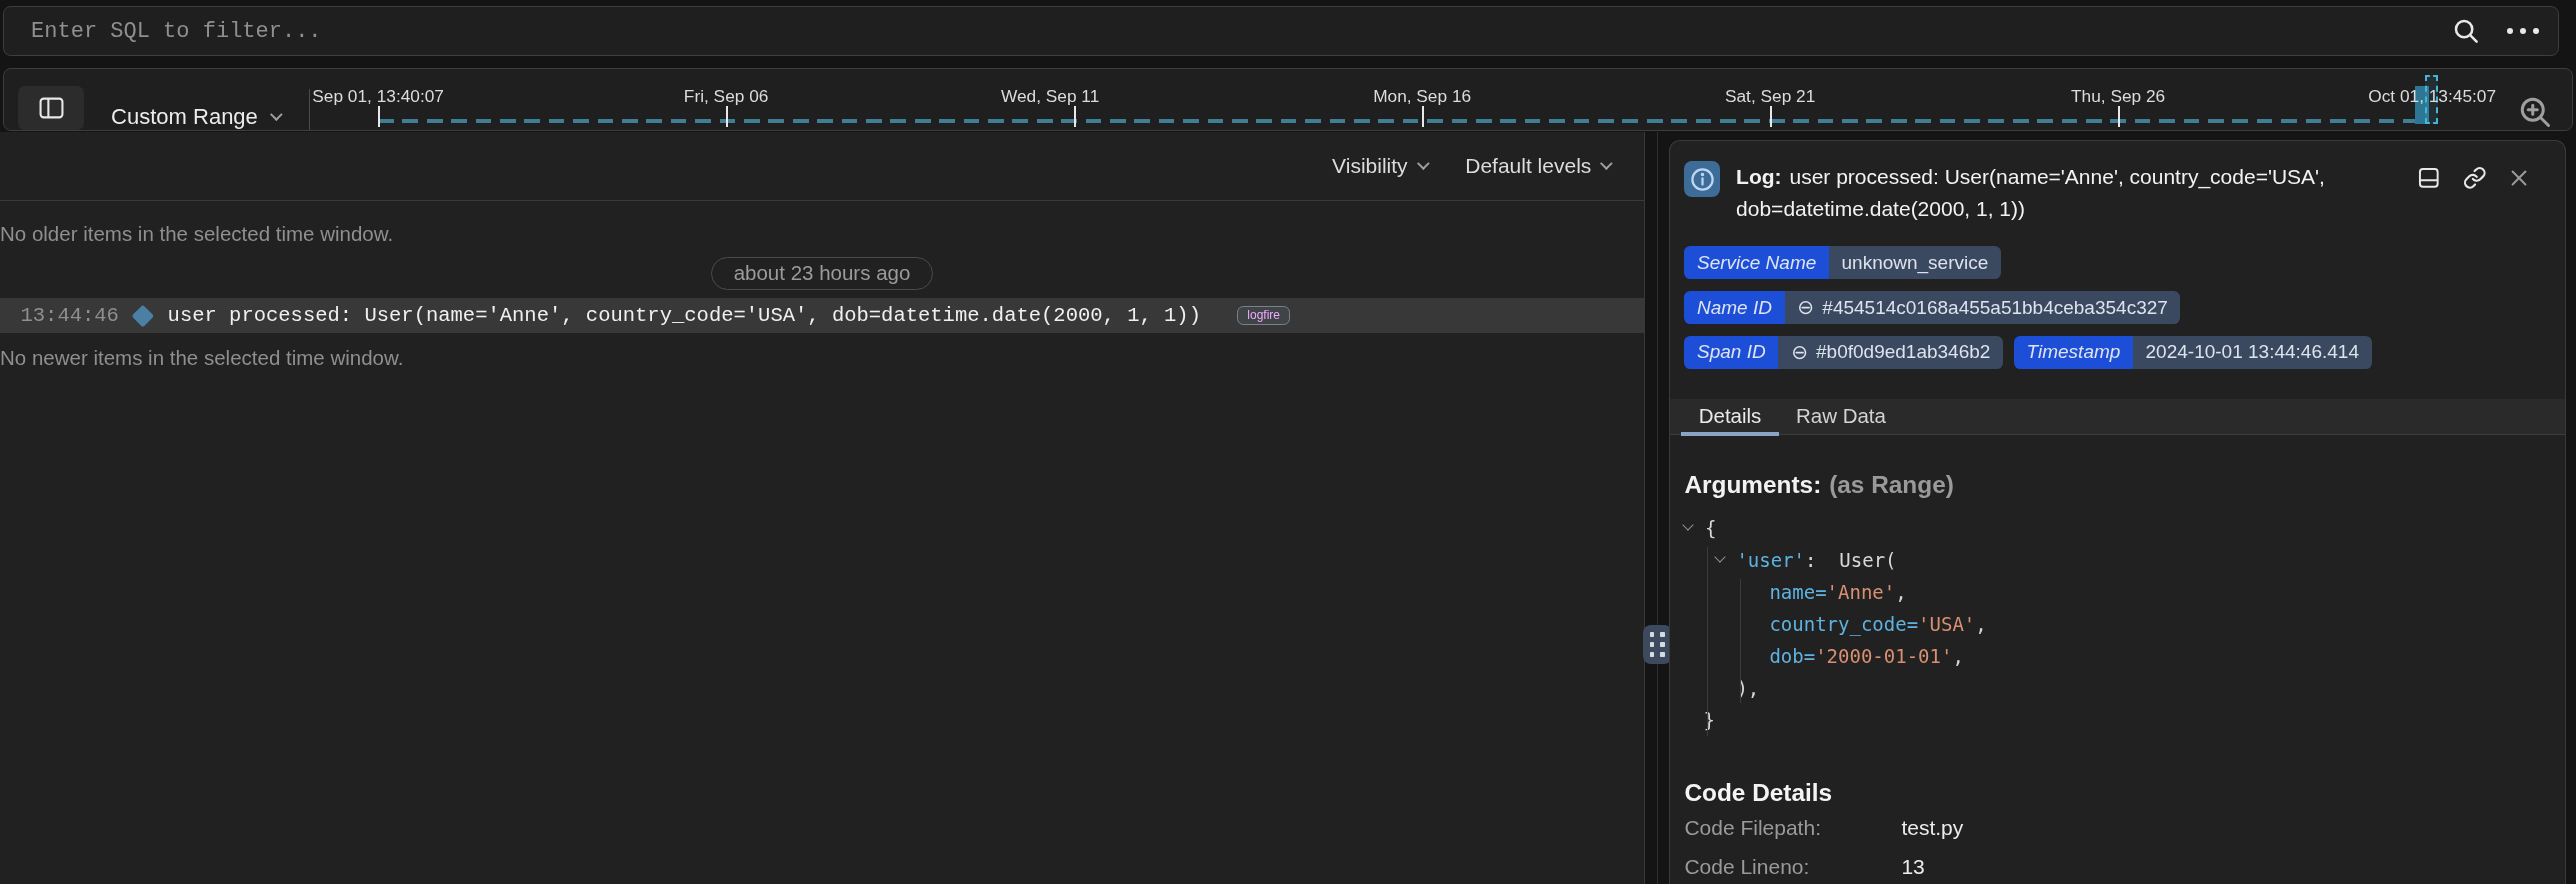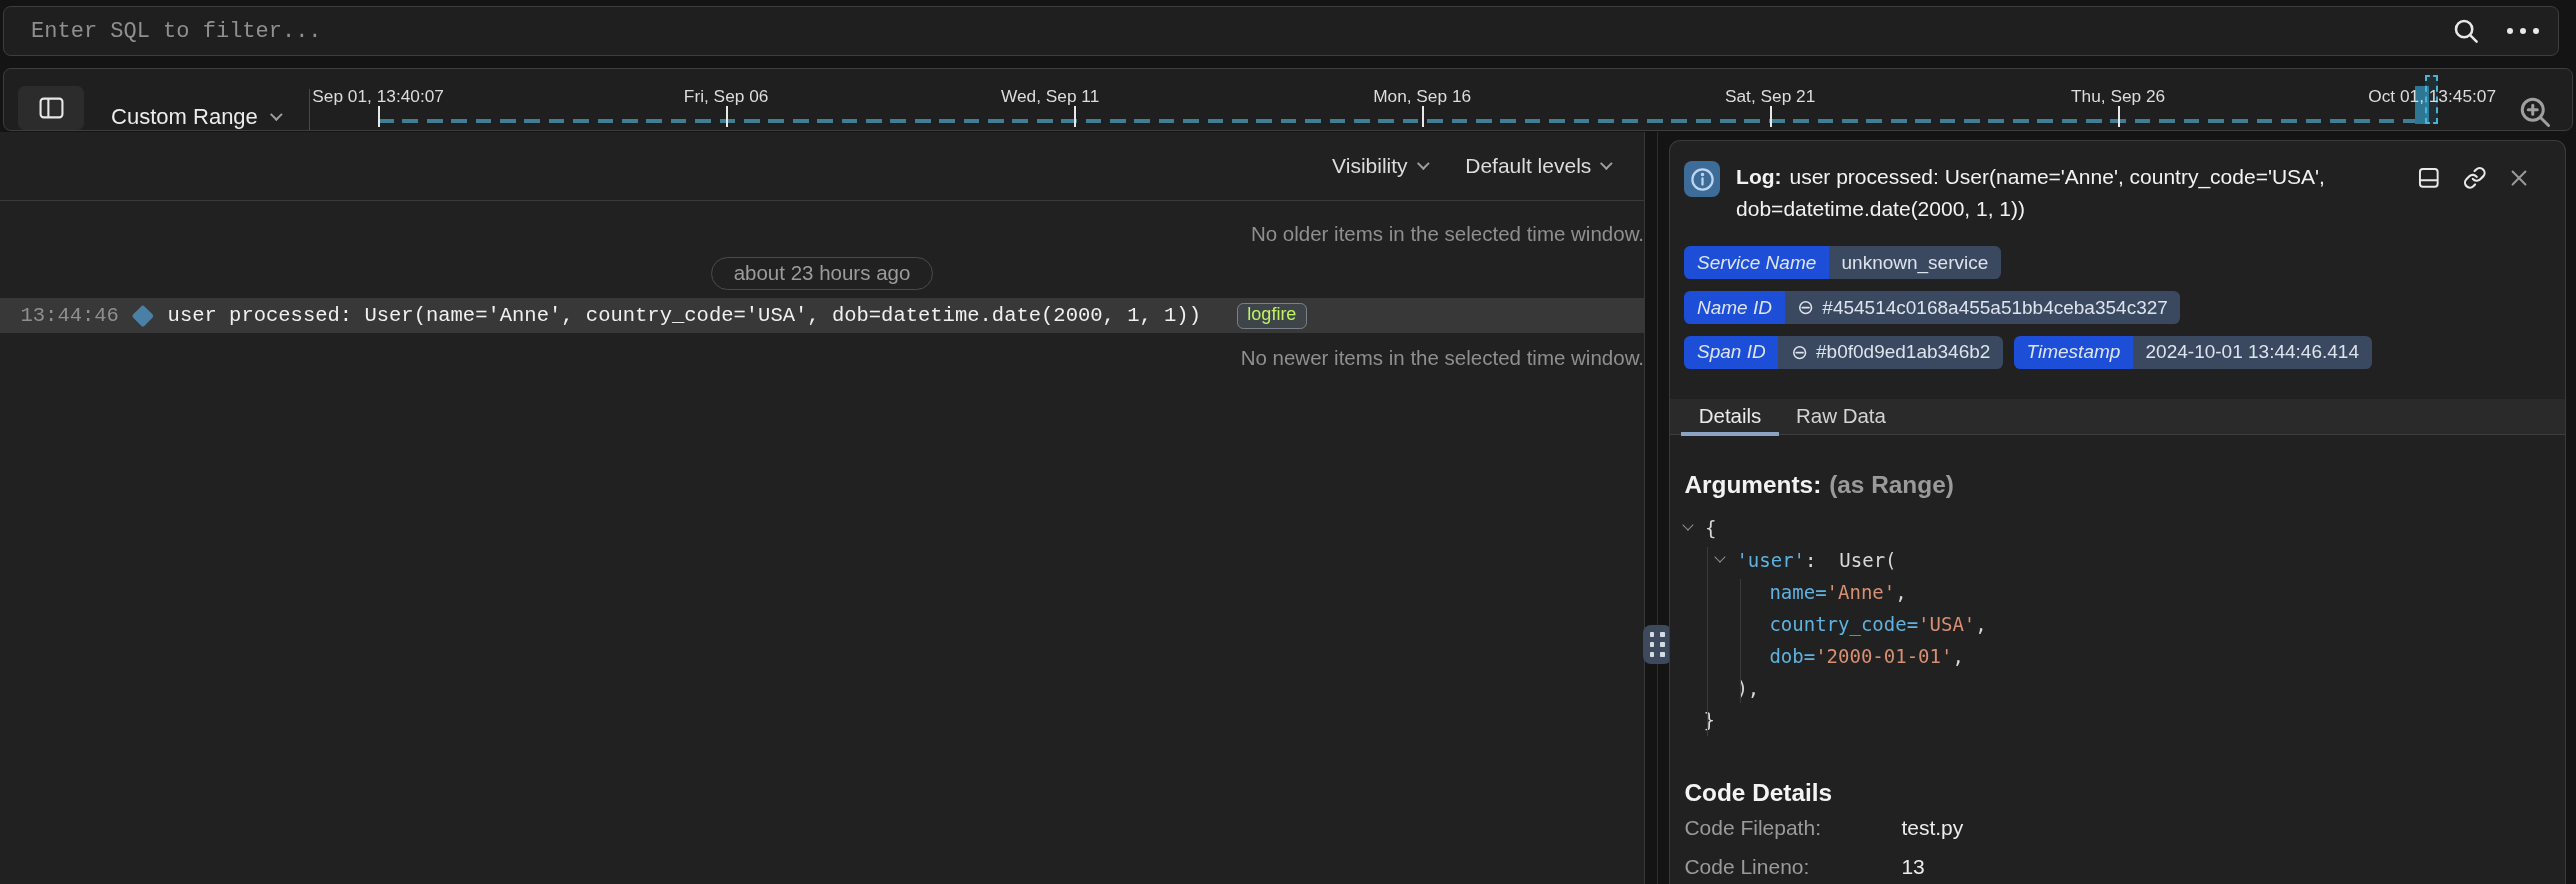--- a/index.html
+++ b/index.html
@@ -44,32 +44,32 @@
 
   
   .main { position:absolute; top:132px; left:0; right:0; bottom:0; display:flex; }
   .leftpanel { width:1645px; background:#212121; border-right:0.8px solid #383838;
                display:flex; flex-direction:column; }
   .lp-header { height:69px; border-bottom:0.8px solid #3a3a3a; display:flex;
                align-items:center; justify-content:flex-end; gap:38px;
                padding-right:33px; font-size:21px; color:#dcdcdc; flex:none; }
   .dropdown { display:flex; align-items:center; gap:11px; cursor:pointer; }
   .lp-body { flex:1; padding-top:20.5px; }
-  .centermsg { text-align:right; color:#8f8f8f; font-size:20.5px;padding-left:20px; }
+  .centermsg { text-align:left; color:#8f8f8f; font-size:20.5px; }
   .agopill { display:block; margin:11px auto 0; width:max-content; padding:3.1px 22px 4.7px;
              border:1.6px solid #4b4b4b; border-radius:786px; color:#9b9b9b;
              font-size:20.5px; background:transparent; cursor:pointer; }
   .logrow { margin-top:8px; height:35px; background:#383838; display:flex;
             align-items:center; padding-left:20.5px;
             font-family:"Liberation Mono", monospace; font-size:20.5px; cursor:pointer; }
   .logtime { color:#8f8f8f; }
   .diamond { width:15.7px; height:15.7px; background:#4b80a6; transform:rotate(45deg);
              border-radius:2.4px; margin:0 17.3px 0 15.7px; flex:none; }
   .logmsg { color:#f0f0f0; white-space:nowrap; }
-  .logtag { margin-left:36px; font-size:18px; color:#bef264; background:#3f4449;
+  .logtag { margin-left:36px; font-size:12px; color:#f0abfc; background:#3f4449;
             border:1.6px solid #79828c; border-radius:6.3px; padding:0.8px 9.4px 2.4px;
             font-family:"Liberation Sans", sans-serif; }
   .no-newer { margin-top:12.6px; }
 
   .splitter { width:24.4px; position:relative; background:#141414; }
   .splitter::before { content:''; position:absolute; left:11.8px; top:0; bottom:0;
                       width:0.8px; background:#2e2e2e; }
   .grip { position:absolute; left:-2.4px; top:493px; width:29px; height:39px;
           background:#3d4a5e; border-radius:7.9px; display:grid;
           grid-template-columns:repeat(2,4.7px); gap:5.5px; place-content:center; cursor:col-resize; }

